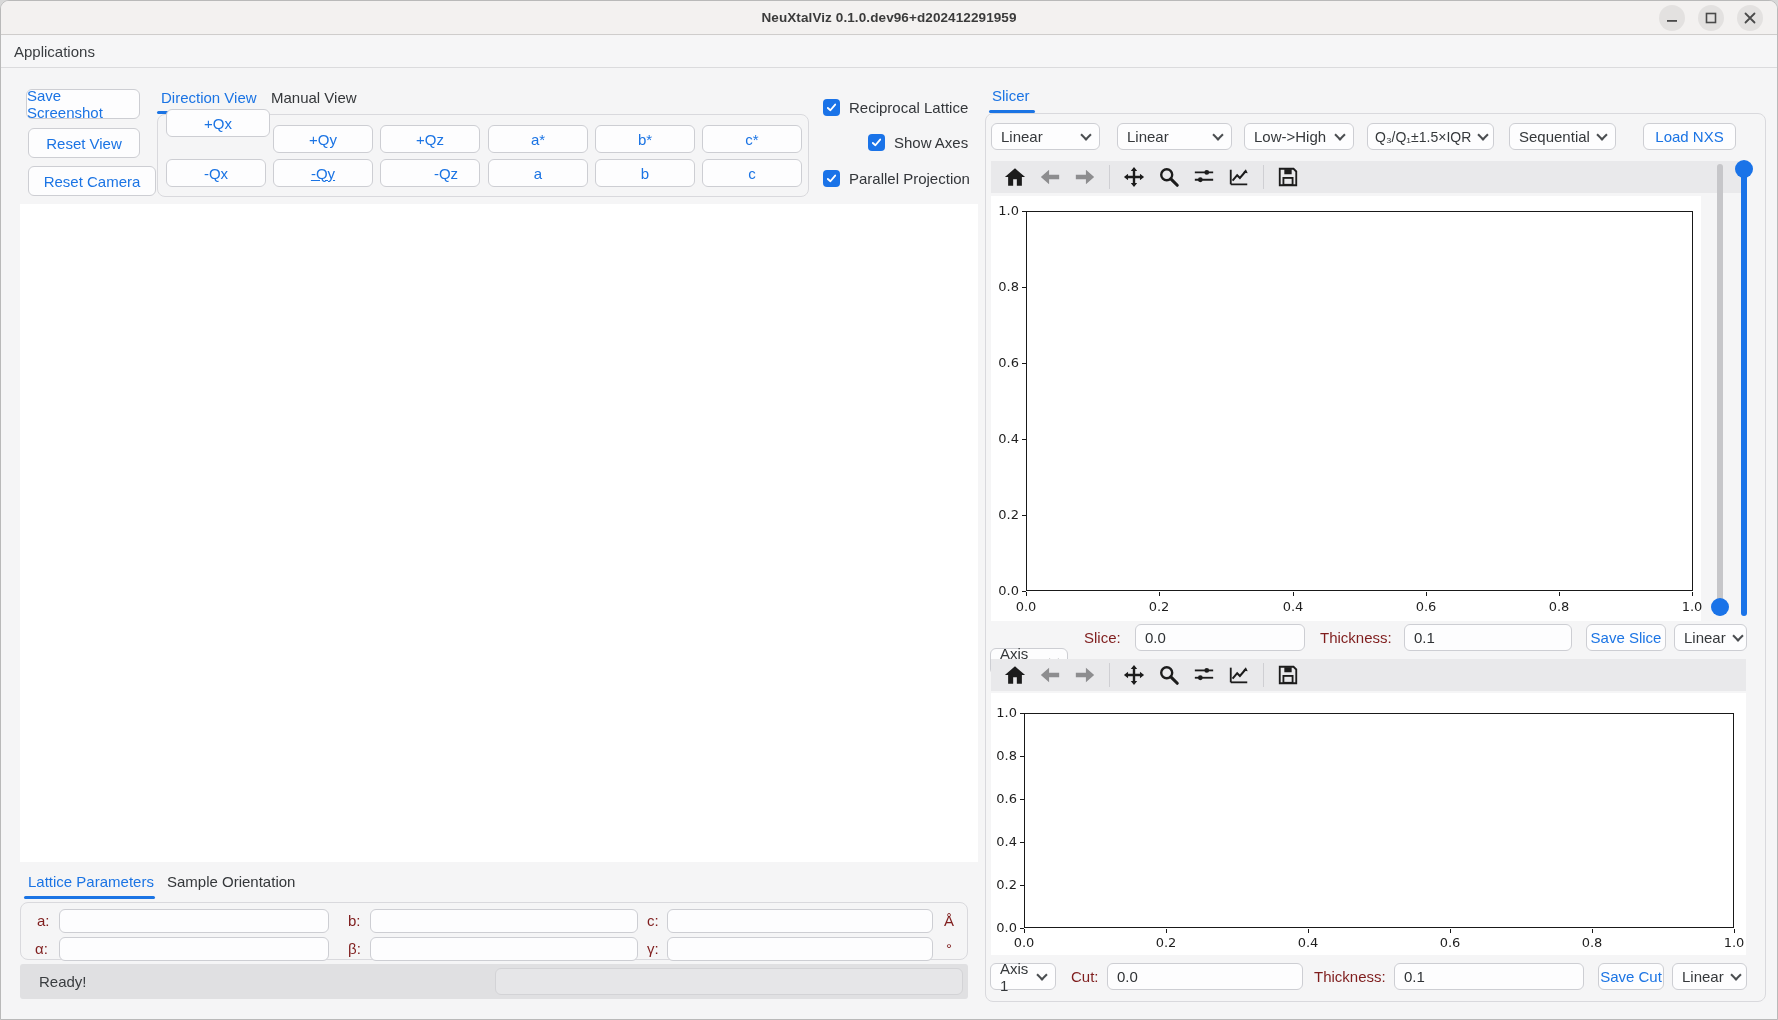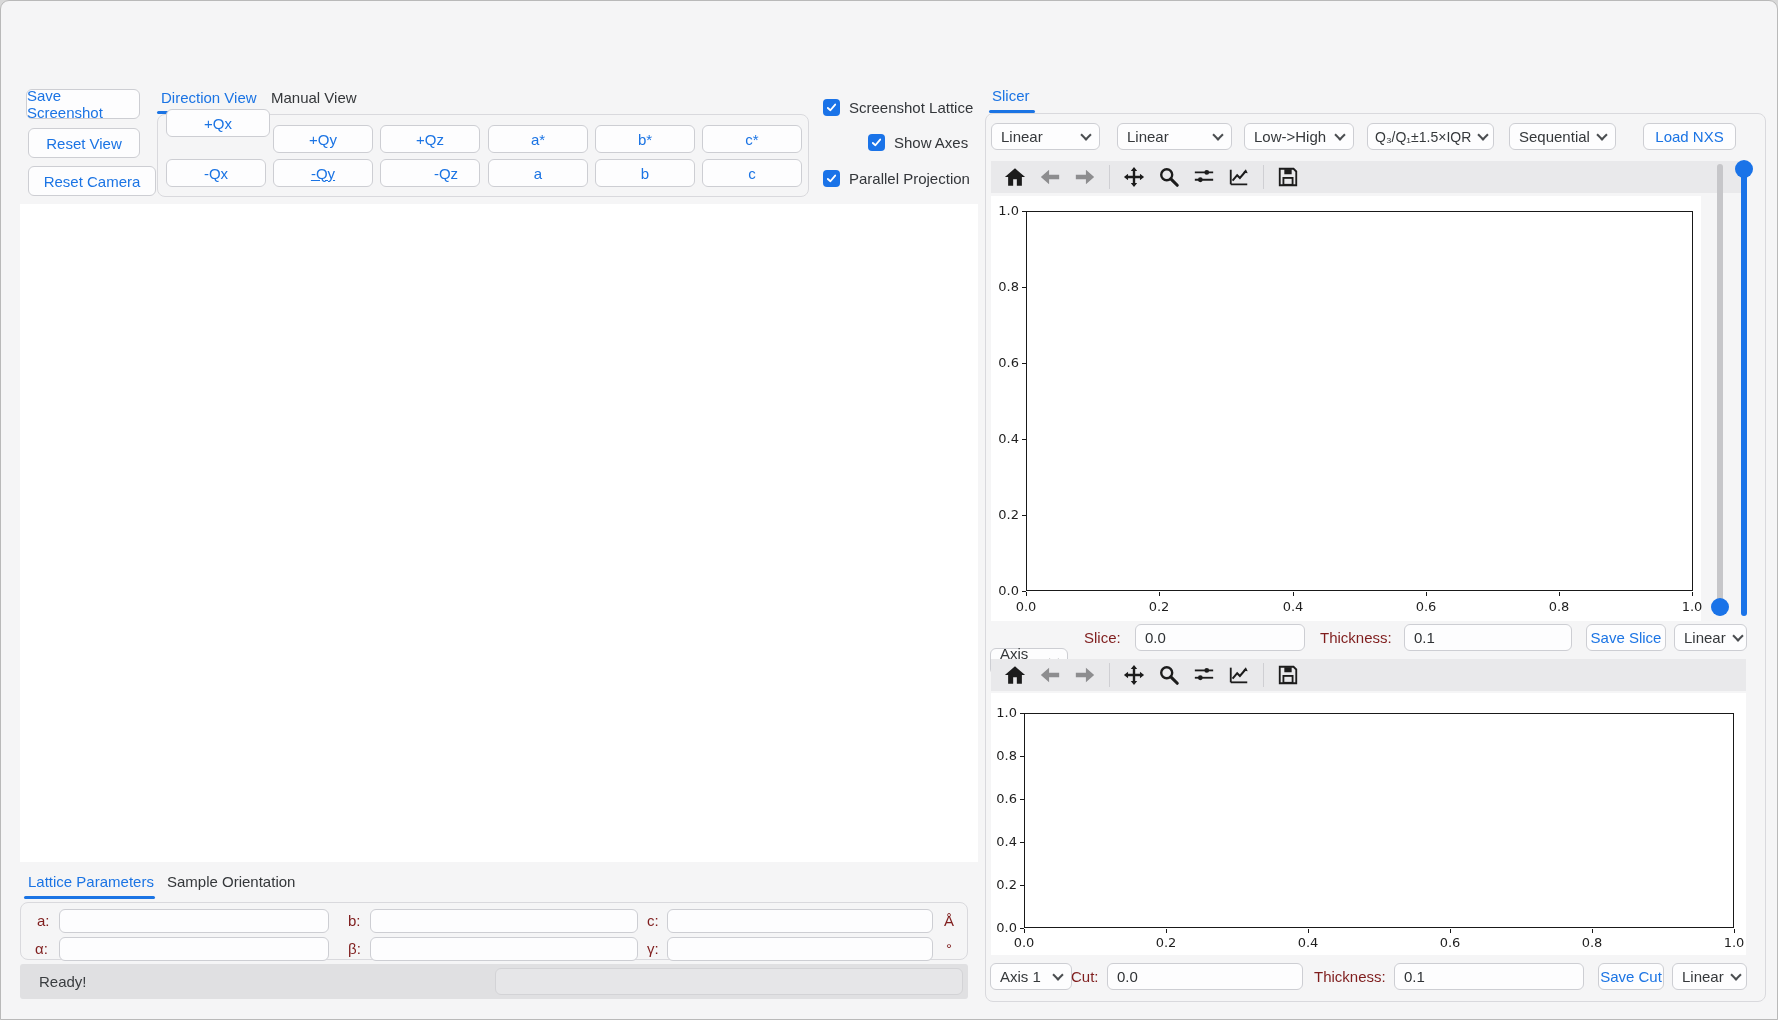--- a/index.html
+++ b/index.html
@@ -58,21 +58,44 @@
   
   .statusbar{position:absolute;background:#e0e0e2;border-radius:3px;display:flex;align-items:center;}
   .statusbar .stext{margin-left:19px;font-size:15px;color:#3a3d40;}
   .progress{position:absolute;background:#e6e6e8;border:1px solid #d3d3d6;border-radius:6px;}
 </style>
 </head>
 <body>
 
 <div class="window">
 
-
+  <div class="titlebar">
+    <span class="title">NeuXtalViz 0.1.0.dev96+d202412291959</span>
+    <div class="winbtns">
+      <div class="winbtn">
+        <svg width="12" height="12" viewBox="0 0 12 12">
+            <rect x="1" y="8" width="10" height="1.8" fill="#4a4a4a"></rect>
+          </svg>
+      </div>
+      <div class="winbtn">
+        <svg width="12" height="12" viewBox="0 0 12 12">
+            <rect x="1.5" y="1.5" width="9" height="9" fill="none" stroke="#4a4a4a" stroke-width="1.6"></rect>
+          </svg>
+      </div>
+      <div class="winbtn">
+        <svg width="12" height="12" viewBox="0 0 12 12">
+            <path d="M1.5 1.5 L10.5 10.5 M10.5 1.5 L1.5 10.5" stroke="#4a4a4a" stroke-width="1.8" stroke-linecap="round"></path>
+          </svg>
+      </div>
+    </div>
+  </div>
+
+  <div class="menubar">
+    <span class="menu-item">Applications</span>
+  </div>
 
   <div class="btn" style="left:25px;top:88px;width:114px;height:30px;">Save Screenshot</div>
   <div class="btn" style="left:27px;top:127px;width:112px;height:30px;">Reset View</div>
   <div class="btn" style="left:27px;top:165px;width:128px;height:30px;">Reset Camera</div>
 
   <span class="tab active" style="left:160px;top:88px;">Direction View</span>
   <span class="tab" style="left:270px;top:88px;">Manual View</span>
   <div class="tab-underline" style="left:156px;top:110px;width:103px;"></div>
 
   <div class="pane" style="left:156px;top:113px;width:652px;height:83px;"></div>
@@ -88,21 +111,21 @@
   <div class="btn" style="left:487px;top:158px;width:100px;height:28px;">a</div>
   <div class="btn" style="left:594px;top:158px;width:100px;height:28px;">b</div>
   <div class="btn" style="left:701px;top:158px;width:100px;height:28px;">c</div>
 
   <div class="cbrow" style="left:822px;top:98px;">
     <span class="checkbox">
       <svg width="11" height="11" viewBox="0 0 12 12">
           <path d="M2 6.5 L4.8 9 L10 2.8" fill="none" stroke="#fff" stroke-width="2" stroke-linecap="round" stroke-linejoin="round"></path>
         </svg>
     </span>
-    <span class="cbl">Screenshot Lattice</span>
+    <span class="cbl">Reciprocal Lattice</span>
   </div>
   <div class="cbrow" style="left:867px;top:133px;">
     <span class="checkbox">
       <svg width="11" height="11" viewBox="0 0 12 12">
           <path d="M2 6.5 L4.8 9 L10 2.8" fill="none" stroke="#fff" stroke-width="2" stroke-linecap="round" stroke-linejoin="round"></path>
         </svg>
     </span>
     <span class="cbl">Show Axes</span>
   </div>
   <div class="cbrow" style="left:822px;top:169px;">
@@ -348,21 +371,21 @@
     <div class="tick" style="left:601px;top:236px;width:1px;height:4px;"></div>
     <div class="tick" style="left:743px;top:236px;width:1px;height:4px;"></div>
     <span class="tlab x" style="left:17px;top:242px;width:32px;">0.0</span>
     <span class="tlab x" style="left:159px;top:242px;width:32px;">0.2</span>
     <span class="tlab x" style="left:301px;top:242px;width:32px;">0.4</span>
     <span class="tlab x" style="left:443px;top:242px;width:32px;">0.6</span>
     <span class="tlab x" style="left:585px;top:242px;width:32px;">0.8</span>
     <span class="tlab x" style="left:727px;top:242px;width:32px;">1.0</span>
   </div>
 
-  <div class="combo" style="left:989px;top:962px;width:82px;height:27px;">
+  <div class="combo" style="left:989px;top:962px;width:66px;height:27px;">
     <span>Axis 1</span>
       <span class="chev"></span>
   </div>
   <span class="lbl" style="left:1070px;top:962px;line-height:27px;">Cut:</span>
   <input class="field" style="left: 1106px; top: 962px; width: 196px; height: 27px;" value="0.0">
   <span class="lbl" style="left:1313px;top:962px;line-height:27px;">Thickness:</span>
   <input class="field" style="left: 1393px; top: 962px; width: 190px; height: 27px;" value="0.1">
   <div class="btn" style="left:1597px;top:962px;width:66px;height:27px;">Save Cut</div>
   <div class="combo" style="left:1671px;top:962px;width:75px;height:27px;">
     <span>Linear</span>

